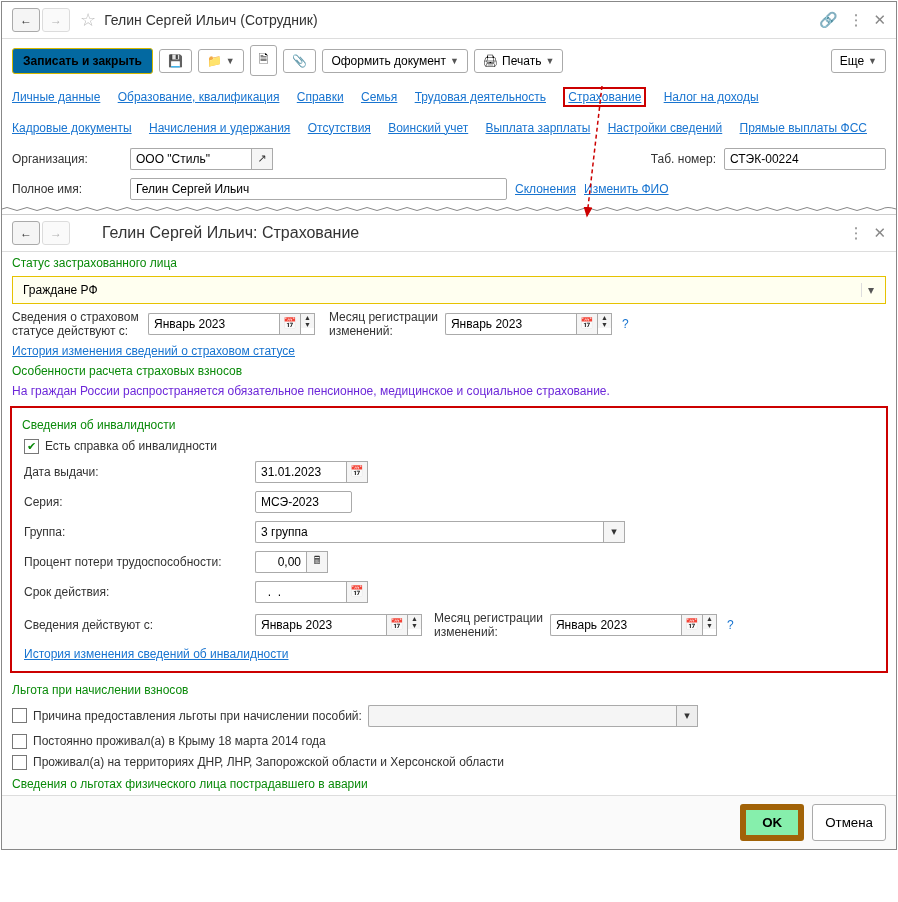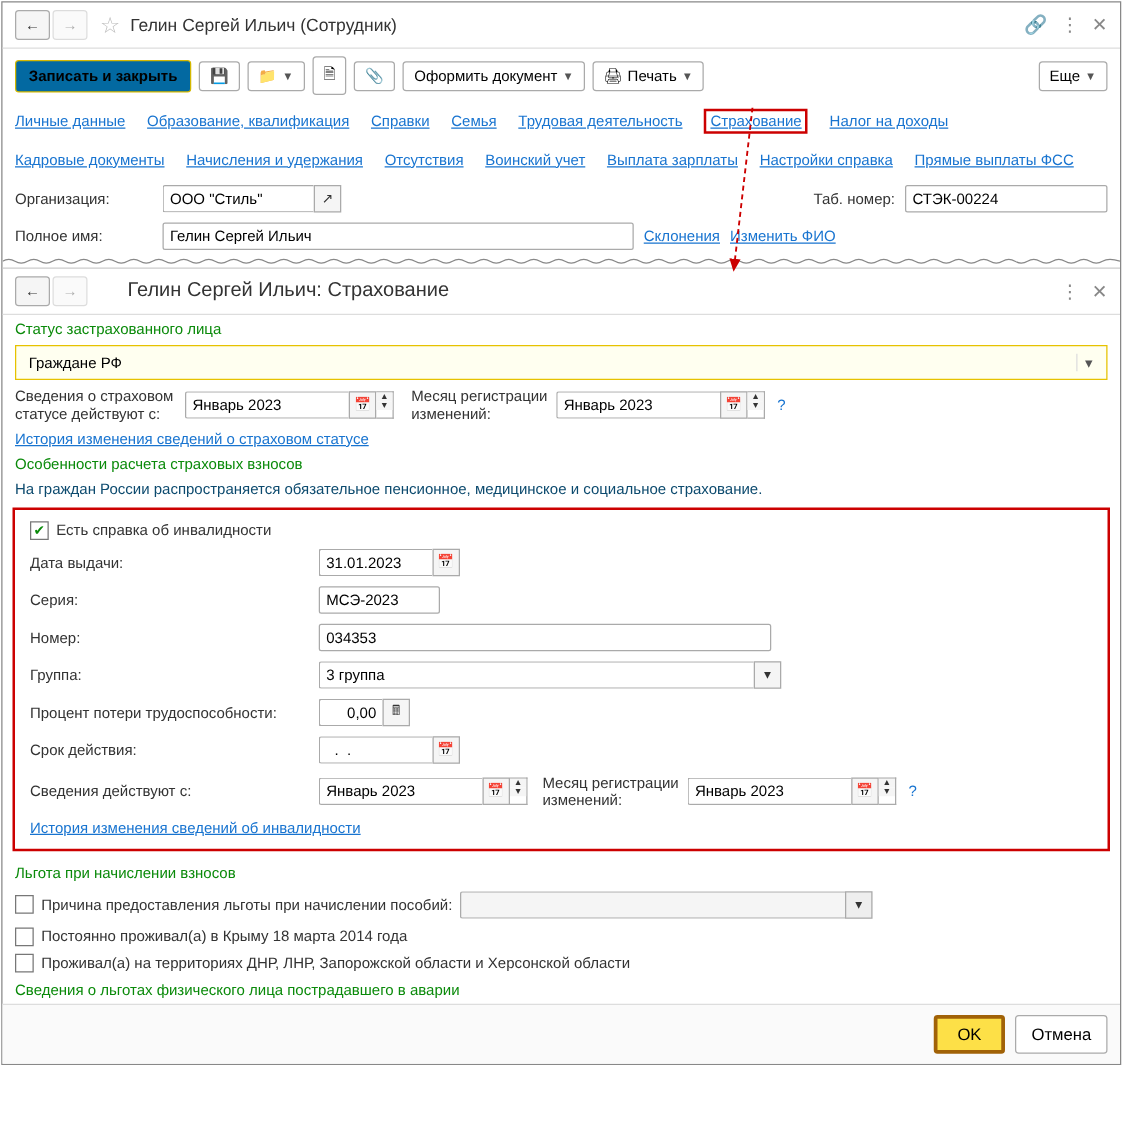--- a/index.html
+++ b/index.html
@@ -27,31 +27,31 @@
 .input-with-btn .input{border-right:none;border-radius:2px 0 0 2px}
 .input-suffix-btn{border:1px solid #aaa;background:#f5f5f5;width:20px;display:flex;align-items:center;justify-content:center;cursor:pointer;font-size:11px}
 .link{color:#1874d0;text-decoration:underline;cursor:pointer}
 .sep-label{color:#333}
 .torn-edge{height:6px;overflow:hidden;margin:2px 0}
 .torn-edge svg{display:block}
 .section-header{color:#0a8a0a;padding:4px 10px;font-size:12px}
 .yellow-box{margin:2px 10px;border:1px solid #e6c200;background:#fffff0;padding:3px 5px;display:flex;align-items:center}
 .yellow-box .input{border:none;flex:1;background:transparent}
 .yellow-box .dd{width:18px;text-align:center;color:#555;border-left:1px solid #ddd;cursor:pointer}
-.note{color:#0c4a6e;padding:2px 10px}
+.note{color:#6d28d9;padding:2px 10px}
 .red-box{border:2px solid #c00;margin:6px 8px;padding:6px 2px}
 .checkbox-row{display:flex;align-items:flex-start;gap:6px;padding:3px 10px}
 .checkbox{width:13px;height:13px;border:1px solid #777;display:inline-flex;align-items:center;justify-content:center;font-size:11px;color:#0a8a0a;background:#fff}
 .checkbox.checked::after{content:"✔";color:#0a8a0a}
 .field-row{display:flex;align-items:center;padding:4px 10px;gap:6px}
 .field-label{width:225px}
 .disabled-row{color:#aaa}
 .radio{width:12px;height:12px;border:1px solid #bbb;border-radius:50%;display:inline-block;vertical-align:middle;margin-right:3px}
 .bottom-bar{display:flex;justify-content:flex-end;gap:8px;padding:8px 10px;border-top:1px solid #ddd;background:#fafafa}
-.btn-ok{background:#fde047;border:3px solid #a16207;font-weight:normal;padding:5px 16px;border-radius:3px;cursor:pointer}
+.btn-ok{background:#86efac;border:6px solid #a16207;font-weight:bold;padding:5px 16px;border-radius:3px;cursor:pointer}
 .btn-cancel{background:#fff;border:1px solid #aaa;padding:5px 12px;border-radius:3px;cursor:pointer}
 svg.arrow-overlay{position:absolute;pointer-events:none}
 .q-icon{color:#1874d0;cursor:pointer;margin-left:4px}
 .cal-icon{font-size:11px;color:#666}
 .spinner{display:flex;flex-direction:column;border:1px solid #aaa;border-left:none}
 .spinner span{font-size:7px;line-height:7px;padding:0 3px;background:#f5f5f5;cursor:pointer}
 .input-month{width:120px}
 </style>
 </head>
 <body>
@@ -106,21 +106,21 @@
     <a>Трудовая деятельность</a>
     <a class="highlighted">Страхование</a>
     <a>Налог на доходы</a>
   </div>
   <div class="links-row">
     <a>Кадровые документы</a>
     <a>Начисления и удержания</a>
     <a>Отсутствия</a>
     <a>Воинский учет</a>
     <a>Выплата зарплаты</a>
-    <a>Настройки справка</a>
+    <a>Настройки сведений</a>
     <a>Прямые выплаты ФСС</a>
   </div>
   <div class="form-row">
     <span class="form-label">Организация:</span>
     <div class="input-with-btn">
       <input class="input" style="width: 110px;" value="ООО &quot;Стиль&quot;">
       <span class="input-suffix-btn">↗</span>
     </div>
     <span style="flex:1"></span>
     <span>Таб. номер:</span>
@@ -185,38 +185,35 @@
     </div>
     <span class="q-icon">?</span>
   </div>
 
   <div style="padding:2px 10px"><a class="link">История изменения сведений о страховом статусе</a></div>
 
   <div class="section-header">Особенности расчета страховых взносов</div>
   <div class="note">На граждан России распространяется обязательное пенсионное, медицинское и социальное страхование.</div>
 
   <div class="red-box">
+    <div class="section-header" style="padding-left:8px">Сведения об инвалидности</div>
     <div class="checkbox-row">
       <span class="checkbox checked"></span>
       <span>Есть справка об инвалидности</span>
     </div>
     <div class="field-row">
       <span class="field-label">Дата выдачи:</span>
       <div class="input-with-btn">
         <input class="input" style="width: 80px;" value="31.01.2023">
         <span class="input-suffix-btn cal-icon">📅</span>
       </div>
     </div>
     <div class="field-row">
       <span class="field-label">Серия:</span>
       <input class="input" style="width: 85px;" value="МСЭ-2023">
-    </div>
-    <div class="field-row">
-      <span class="field-label">Номер:</span>
-      <input class="input" style="width: 350px;" value="034353">
     </div>
     <div class="field-row">
       <span class="field-label">Группа:</span>
       <div class="input-with-btn" style="width:370px">
         <input class="input" style="flex: 1 1 0%;" value="3 группа">
         <span class="input-suffix-btn">▾</span>
       </div>
     </div>
     <div class="field-row">
       <span class="field-label">Процент потери трудоспособности:</span>

